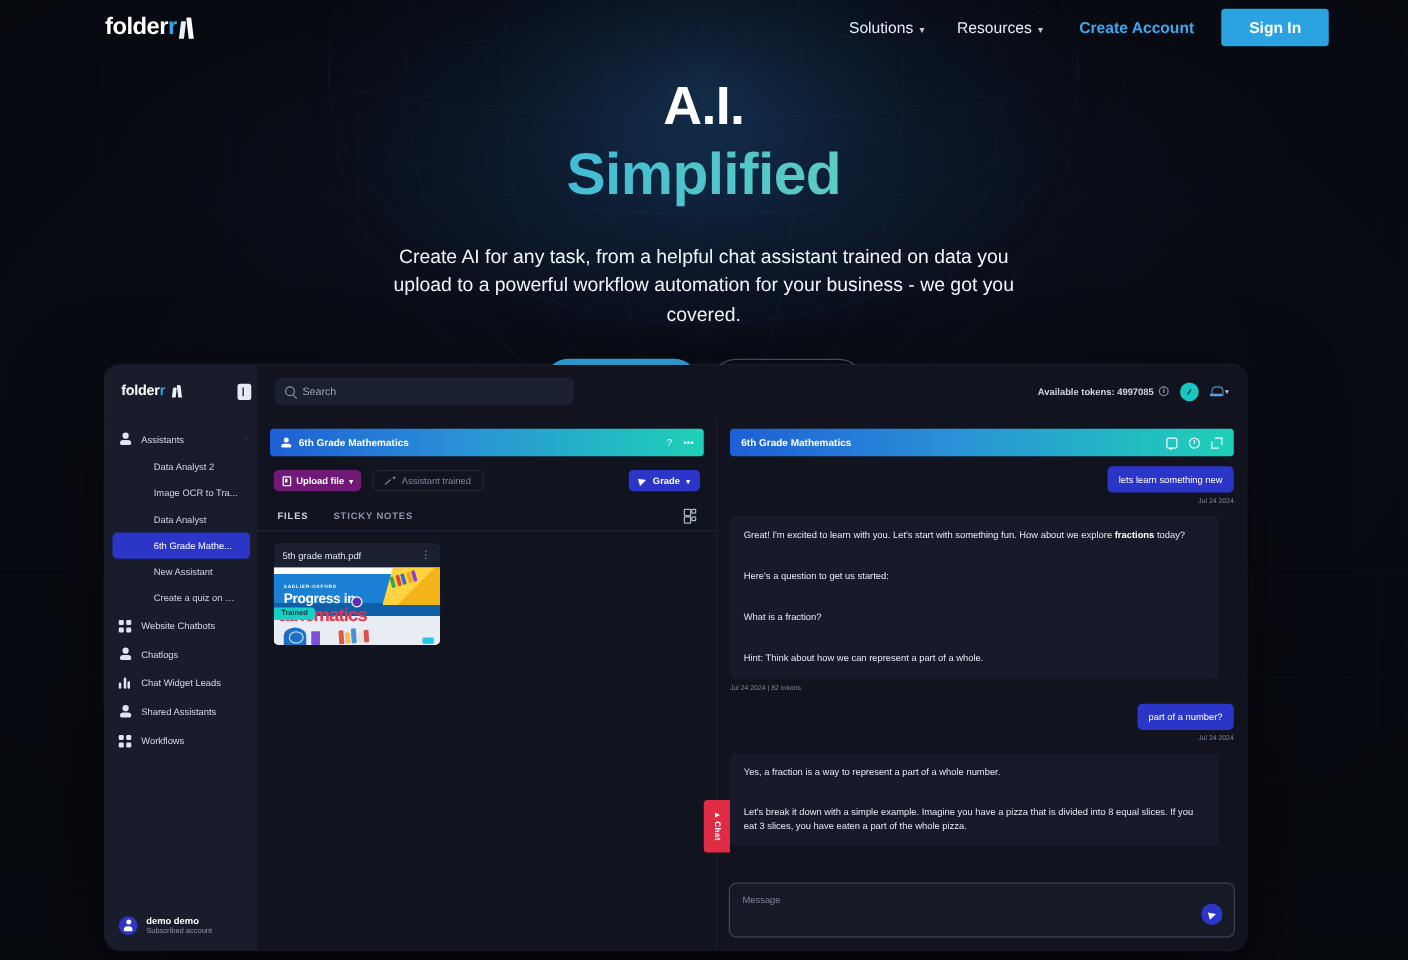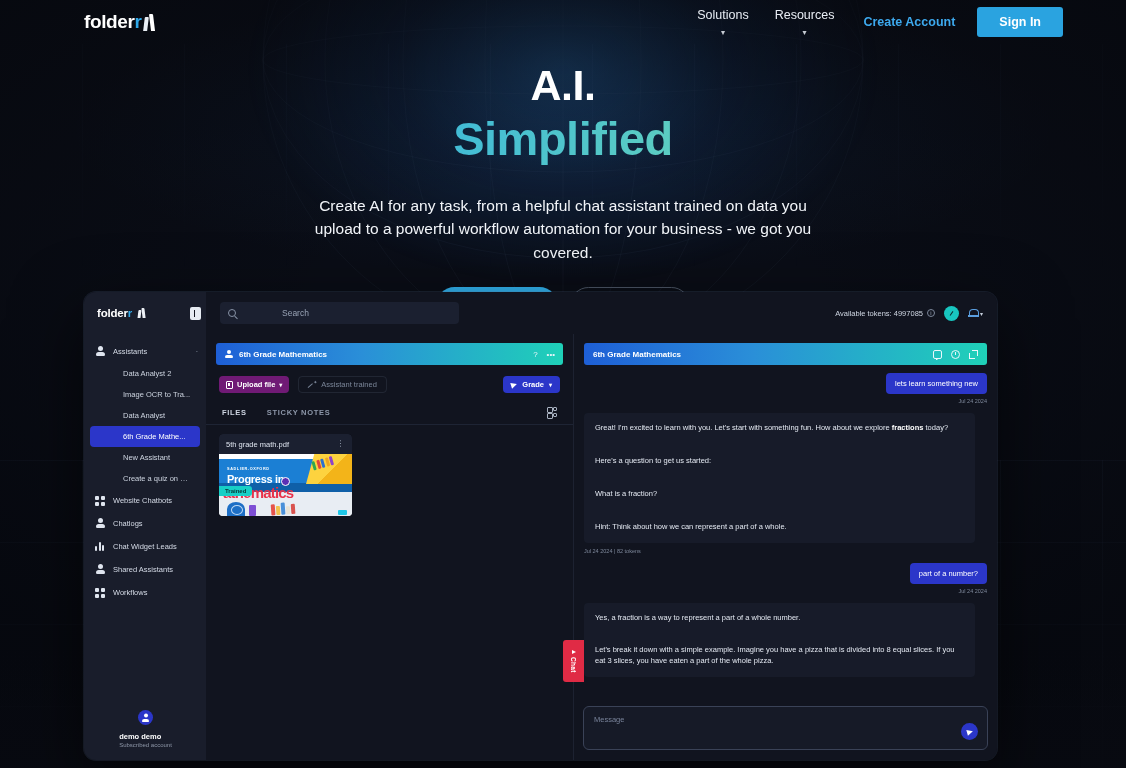--- a/index.html
+++ b/index.html
@@ -64,21 +64,21 @@
   .logo-text{ font-size:19px; font-weight:bold; letter-spacing:-.4px; color:#fff; }
   .logo-text em{ font-style:normal; color:#2fa8e8; }
   .logo-mark{ margin-left:2px; display:flex; align-items:flex-end; gap:1.5px; }
   .logo-mark i{ display:block; width:4px; background:#e9eef5; border-radius:1px 1px 0 0; }
   .logo-mark i:nth-child(1){ height:14px; transform:skewX(-7deg); }
   .logo-mark i:nth-child(2){ height:17px; transform:skewX(7deg); background:#fff; }
 
   .nav-right{ margin-left:auto; display:flex; align-items:center; gap:0; margin-right:63px; }
   .nav-item{
     display:flex; align-items:center; gap:5px;
-    font-size:12.5px; color:#e8edf4; padding:8px 13px; cursor:pointer;flex-direction:column;
+    font-size:12.5px; color:#e8edf4; padding:8px 13px; cursor:pointer;
   }
   .nav-item .chev{ font-size:8px; opacity:.85; transform:translateY(1px); }
   .nav-cta{
     font-size:12.5px; font-weight:bold; color:#3da9ee; padding:8px 16px; cursor:pointer;
   }
   .nav-signin{
     background:#2aa3e0; color:#fff; font-size:12.5px; font-weight:bold;
     padding:8px 22px; border-radius:3px; cursor:pointer; margin-left:6px;
   }
 
@@ -134,24 +134,24 @@
   }
   .collapse-btn span{ width:3px; height:7px; border-left:1.5px solid #11141f; }
 
   .app-top-right{ flex:1; height:100%; display:flex; align-items:center; padding:0 14px; }
   .search-box{
     width:239px; height:22px; background:#1b2030; border-radius:4px;
     display:flex; align-items:center; padding:0 8px; gap:6px; cursor:text;
   }
   .search-box .si{ width:8px; height:8px; border:1.2px solid #8792a6; border-radius:50%; position:relative; }
   .search-box .si::after{ content:''; position:absolute; right:-3px; bottom:-2px; width:4px; height:1.2px; background:#8792a6; transform:rotate(45deg); }
-  .search-ph{ font-size:8.5px; color:#98a2b4;margin-left:40px; }
+  .search-ph{ font-size:8.5px; color:#98a2b4; }
 
   .top-actions{ margin-left:auto; display:flex; align-items:center; gap:9px; }
-  .tokens{ font-size:7.5px; color:#cfd6e2; display:flex; align-items:center; gap:4px; }
+  .tokens{ font-size:7.5px; color:#cfd6e2; display:flex; align-items:center; gap:4px;font-weight:bold; }
   .info-i{
     width:8px; height:8px; border-radius:50%; border:1px solid #7c879a;
     font-size:6px; display:flex; align-items:center; justify-content:center; color:#9aa4b6;
   }
   .teal-dot{
     width:15px; height:15px; border-radius:50%; background:#18c6c0;
     display:flex; align-items:center; justify-content:center; cursor:pointer;
   }
   .teal-dot b{ width:1.2px; height:5px; background:#0c2b2c; display:block; transform:rotate(35deg); }
   .bell-wrap{ display:flex; align-items:center; gap:2px; cursor:pointer; }
@@ -196,21 +196,21 @@
     content:''; position:absolute; width:4px; height:4px; background:#dfe5ef; border-radius:1px;
   }
   .sicon-grid::before{ left:0; top:1px; box-shadow:6px 0 0 #dfe5ef; }
   .sicon-grid::after{ left:0; top:7px; box-shadow:6px 0 0 #dfe5ef; }
   .sicon-bars i{ position:absolute; bottom:1px; width:2px; background:#dfe5ef; border-radius:1px; }
   .sicon-bars i:nth-child(1){ left:0; height:5px; }
   .sicon-bars i:nth-child(2){ left:3.5px; height:9px; }
   .sicon-bars i:nth-child(3){ left:7px; height:6px; }
 
   .user-box{
-    display:flex; align-items:center; gap:7px; padding:9px 10px 12px 11px;flex-direction:column;
+    display:flex; align-items:center; gap:7px; padding:9px 10px 12px 11px;
   }
   .avatar{
     width:15px; height:15px; border-radius:50%; background:#2b36c9;
     display:flex; align-items:center; justify-content:center; flex:0 0 15px;
   }
   .avatar::before{ content:''; width:4px; height:4px; border-radius:50%; background:#fff; position:absolute; transform:translateY(-2.5px);}
   .avatar::after{ content:''; width:7px; height:3.5px; border-radius:3px 3px 1px 1px; background:#fff; position:absolute; transform:translateY(3px);}
   .avatar{ position:relative; }
   .user-name{ font-size:7.5px; font-weight:bold; color:#fff; }
   .user-sub{ font-size:6px; color:#8e97a8; margin-top:1px; }

